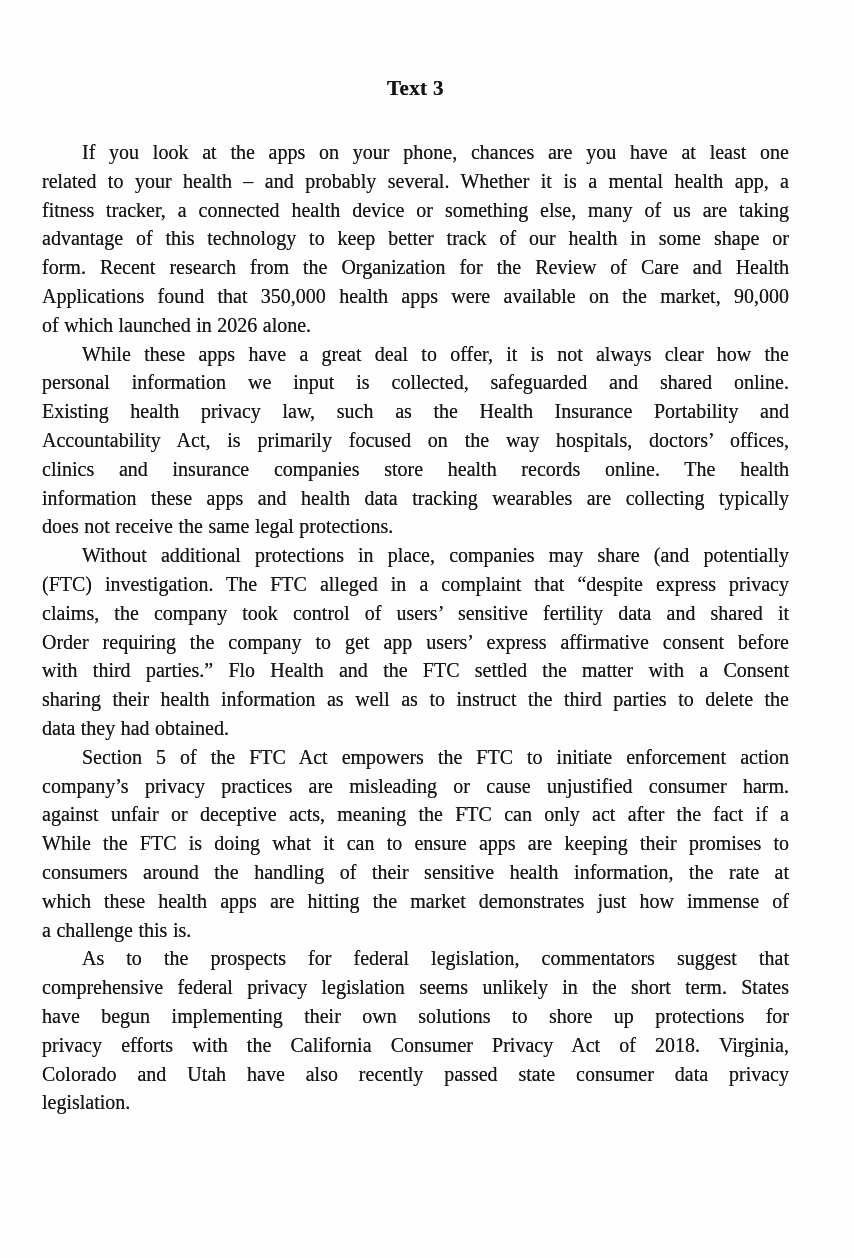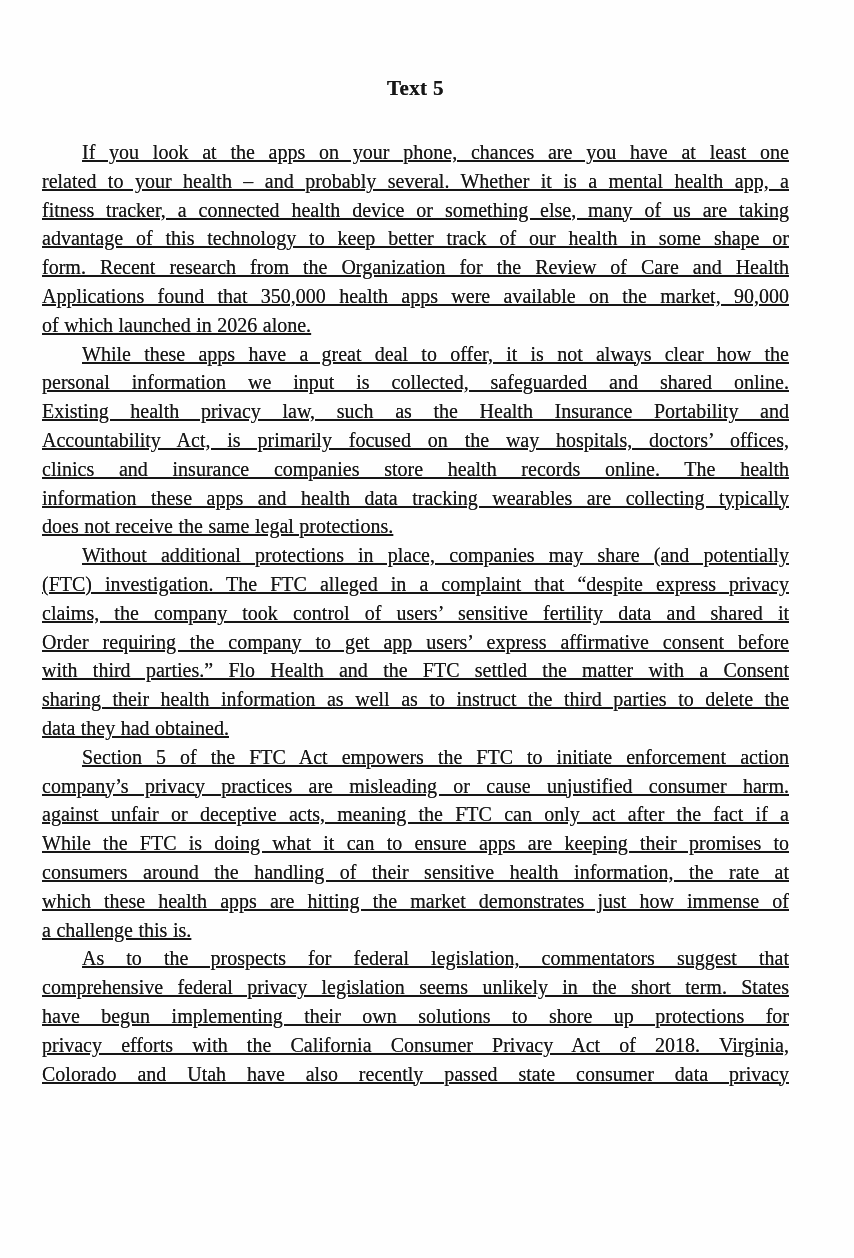--- a/index.html
+++ b/index.html
@@ -38,42 +38,41 @@
     top: 138px;
     left: 42px;
     width: 747px;
     font-size: 20px;
     line-height: 28.8px;
     text-shadow: 0 0 0.55px rgba(10,10,10,0.7);
   }
   .paragraph {
     margin: 0;
     padding: 0;
-    text-decoration: underline;
   }
   .line {
     height: 28.8px;
     overflow: hidden;
     text-align: justify;
     
     text-align-last: justify;
     word-spacing: 0.5px;
   }
   .line.first {
     text-indent: 40px;
   }
   .line.last {
     text-align-last: left; 
   }
 </style>
 </head>
 <body>
 
 <div class="page">
-  <h1 class="doc-title">Text 5</h1>
+  <h1 class="doc-title">Text 3</h1>
   <div class="doc-body">
       <div class="paragraph">
         <div class="line first">If you look at the apps on your phone, chances are you have at least one</div>
         <div class="line">related to your health – and probably several. Whether it is a mental health app, a</div>
         <div class="line">fitness tracker, a connected health device or something else, many of us are taking</div>
         <div class="line">advantage of this technology to keep better track of our health in some shape or</div>
         <div class="line">form. Recent research from the Organization for the Review of Care and Health</div>
         <div class="line">Applications found that 350,000 health apps were available on the market, 90,000</div>
         <div class="line last">of which launched in 2026 alone.</div>
       </div>
@@ -103,15 +102,16 @@
         <div class="line">consumers around the handling of their sensitive health information, the rate at</div>
         <div class="line">which these health apps are hitting the market demonstrates just how immense of</div>
         <div class="line last">a challenge this is.</div>
       </div>
       <div class="paragraph">
         <div class="line first">As to the prospects for federal legislation, commentators suggest that</div>
         <div class="line">comprehensive federal privacy legislation seems unlikely in the short term. States</div>
         <div class="line">have begun implementing their own solutions to shore up protections for</div>
         <div class="line">privacy efforts with the California Consumer Privacy Act of 2018. Virginia,</div>
         <div class="line">Colorado and Utah have also recently passed state consumer data privacy</div>
+        <div class="line last">legislation.</div>
       </div>
     </div>
 </div>
 
 </body></html>

